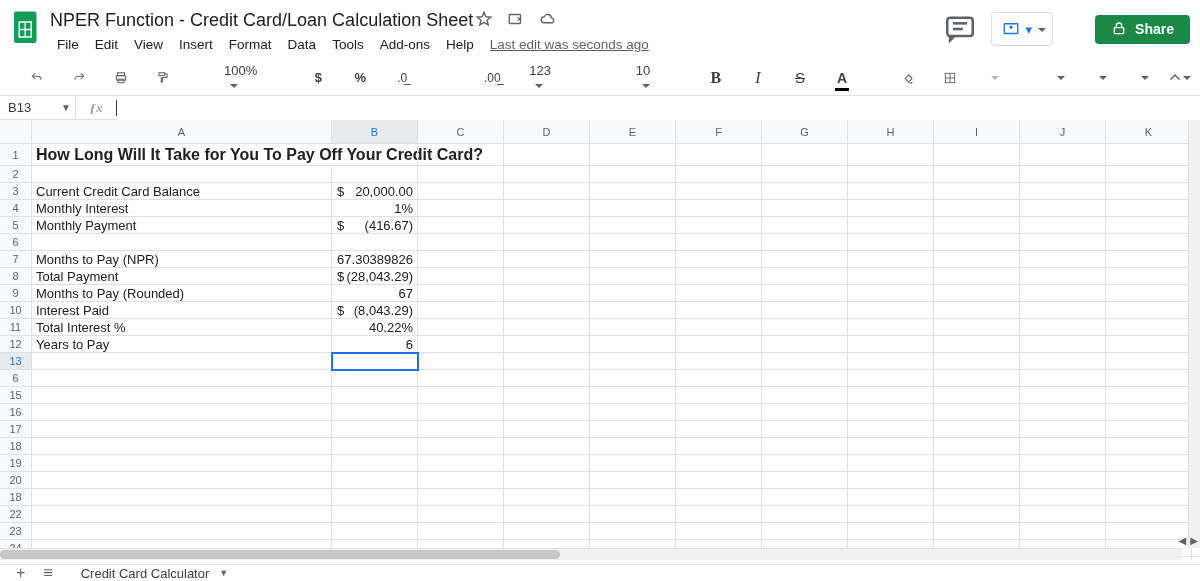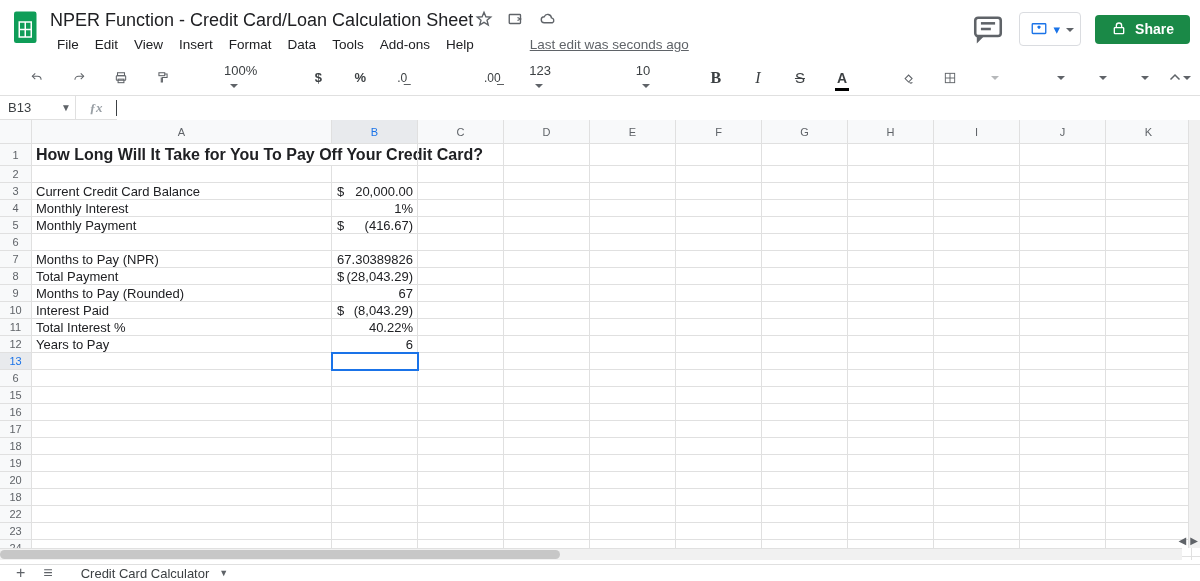--- a/index.html
+++ b/index.html
@@ -26,32 +26,32 @@
     display:flex;align-items:center;justify-content:center;
   }
   .app-icon svg { width: 28px; height: 36px; }
   .title-wrap { flex:1 1 auto; padding-left:6px; padding-top:4px; }
   .title-line { display:flex; align-items:center; gap:2px; }
   .doc-title { font-size:18px; color:#202124; }
   .title-icons { display:flex; align-items:center; gap:14px; color:#5f6368; }
   .title-icons svg { width:18px; height:18px; }
   .menu-bar { display:flex; gap:2px; padding-top:4px; font-size:13.5px; color:#202124; }
   .menu-bar .mi { padding:2px 7px; border-radius:4px; cursor:pointer; }
-  .last-edit { color:#5f6368; text-decoration:underline; padding:2px 7px;margin-left:40px; }
+  .last-edit { color:#5f6368; text-decoration:underline; padding:2px 7px; }
   .header-right { display:flex; align-items:center; gap:14px; padding-top:6px; }
   .hr-ico { width:34px; height:34px; display:flex;align-items:center;justify-content:center; color:#5f6368;}
   .present-btn {
     display:flex;align-items:center;gap:6px;
     border:1px solid #dadce0; border-radius:4px; padding:5px 6px 5px 10px; color:#1a73e8;
     height:34px;
   }
   .present-btn svg{width:18px;height:18px;}
   .share-btn {
     display:flex; align-items:center; gap:8px;
-    background:#1a8947; color:#fff; border-radius:4px; padding:0 16px; height:29px; font-weight:600;font-size:14px;
+    background:#1a8947; color:#fff; border-radius:4px; padding:0 16px; height:29px; font-weight:600;font-size:14px;margin-left:28px;
   }
   .share-btn svg{width:16px;height:16px;}
 
   
   .toolbar {
     height:36px; border-bottom:1px solid #e0e0e0;
     display:flex; align-items:center; gap:16px; padding:0 8px 0 24px;
     color:#5f6368; position:relative;
   }
   .tb-item{ padding:4px 6px; display:flex;align-items:center;justify-content:center; min-width:26px; height:28px; border-radius:2px;}

